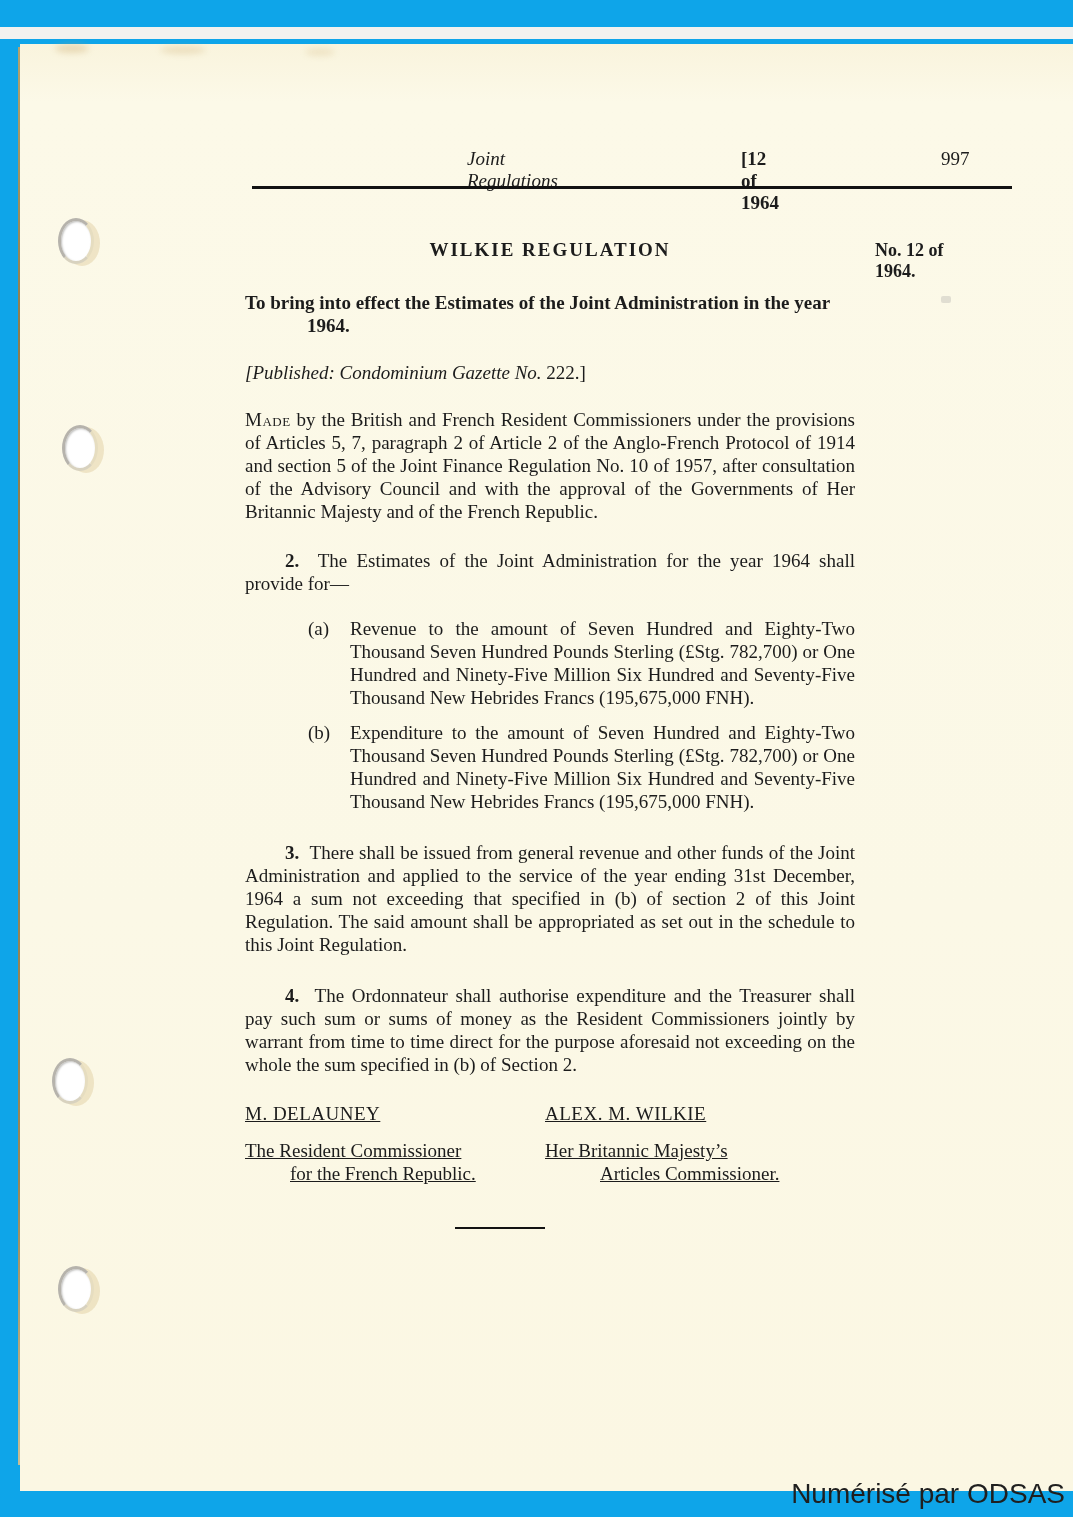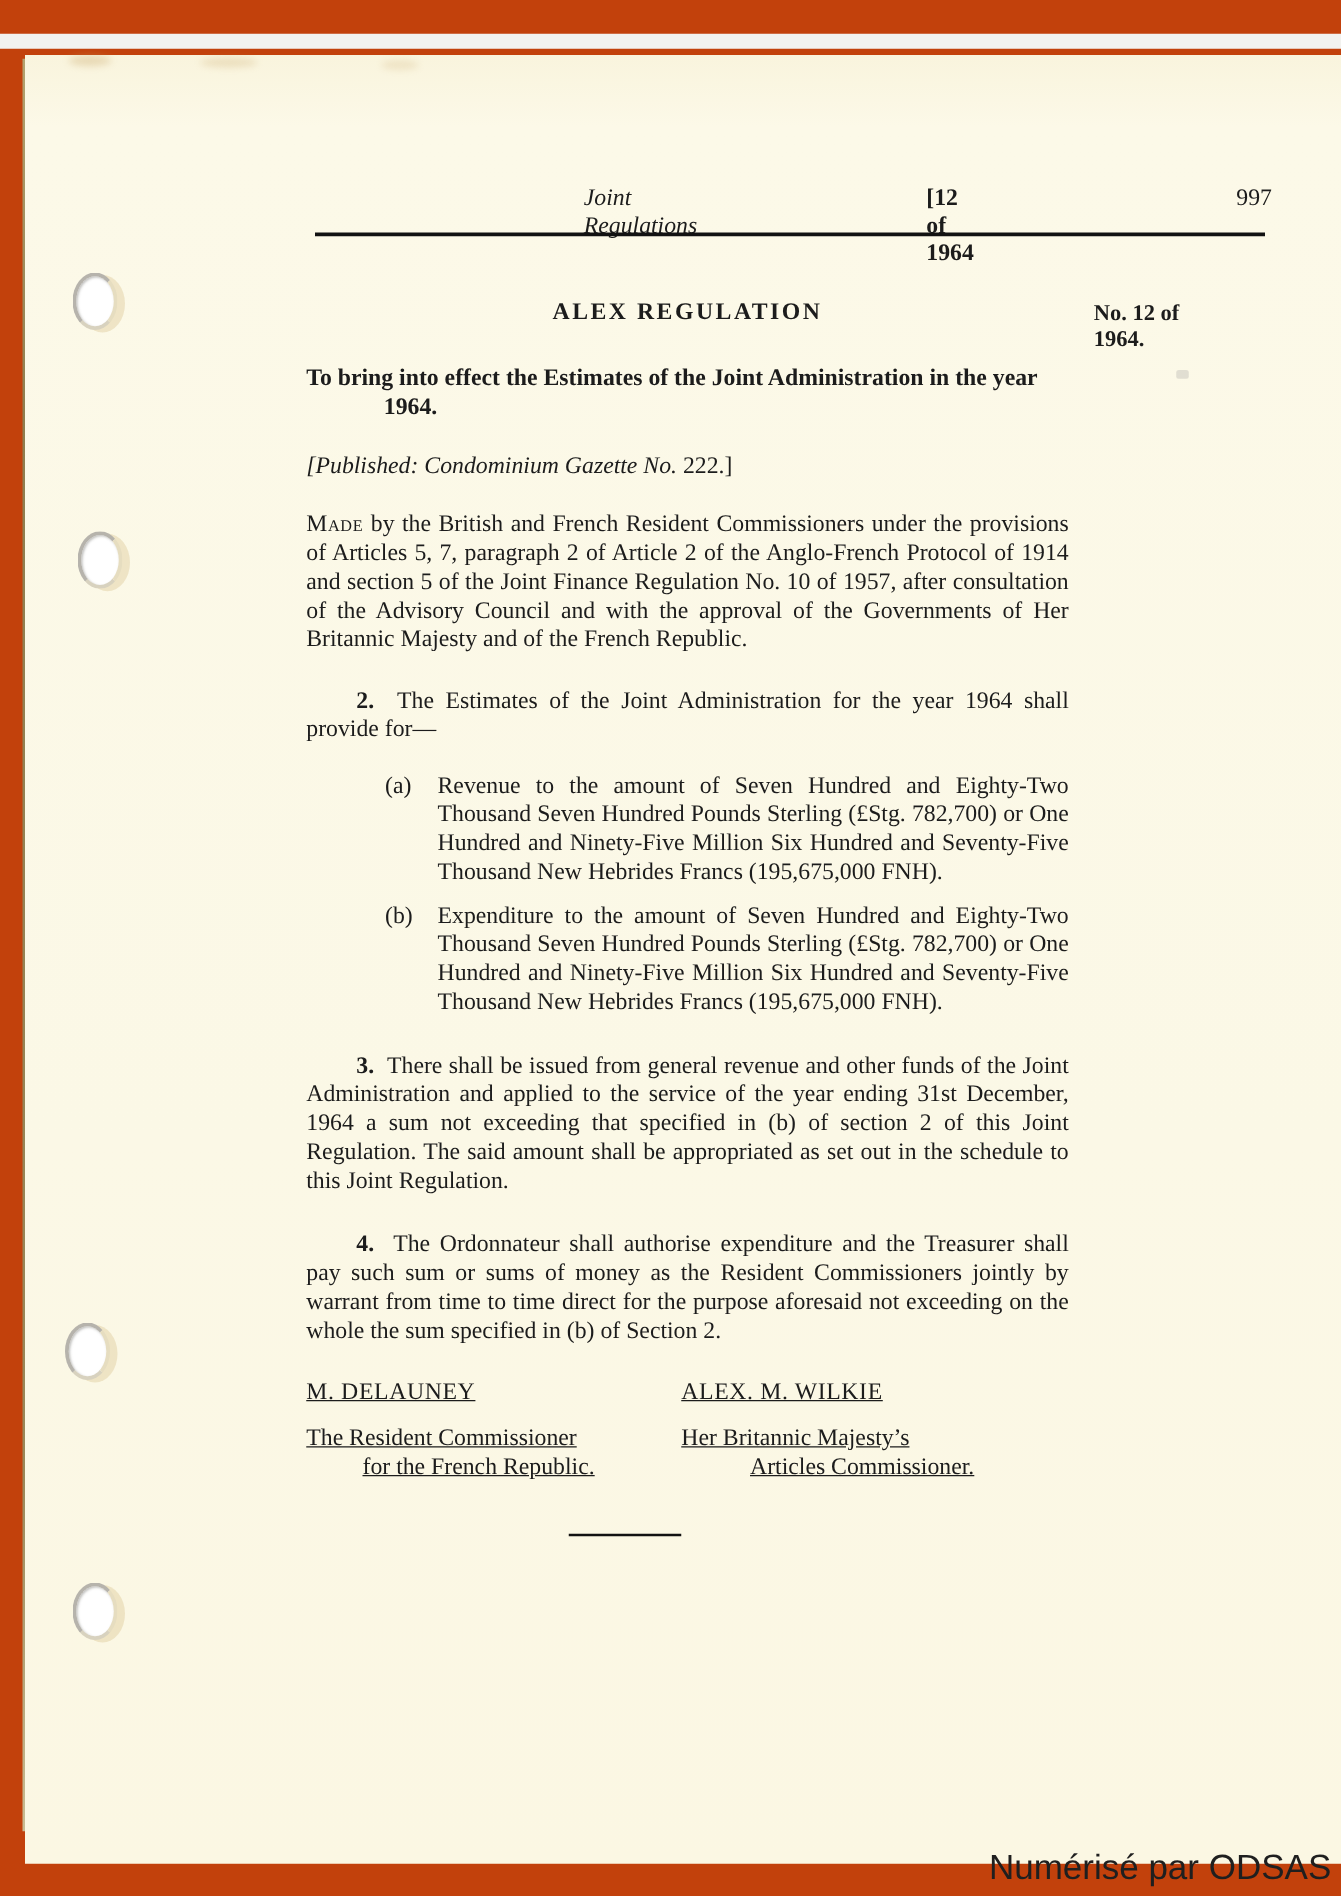--- a/index.html
+++ b/index.html
@@ -1,38 +1,38 @@
 <!DOCTYPE html>
 <html><head>
 <meta charset="utf-8">
 <style>
   html,body{margin:0;padding:0;background:#ffffff;}
   #stage{
-    position:relative;width:1073px;height:1517px;background:#c2410c;
+    position:relative;width:1073px;height:1517px;background:#0ea5e9;
     font-family:"Liberation Serif", serif;color:#1c1c1c;overflow:hidden;
   }
   
   .top-streak{position:absolute;left:0;top:27px;width:1073px;height:12px;background:#f2f2ef;}
   
   .paper{
     position:absolute;left:20px;top:44px;width:1053px;height:1447px;
     background:linear-gradient(180deg,#f9f4dd 0%,#fcf9e8 4%,#fbf8e6 60%,#fbf7e3 100%);
   }
   .paper-edge{position:absolute;left:18px;top:47px;width:2px;height:1418px;
     background:linear-gradient(180deg,#b3a26f,#8f7d4e 20%,#9a8758 80%,#c9bc93);}
   .smudge{position:absolute;border-radius:50%;filter:blur(3px);opacity:.35;background:#c9a769;}
   
   .hole{position:absolute;width:30px;height:40px;border-radius:50%;background:#ffffff;
     border:3px solid #b6b3ac;border-right-color:#e6ddc0;border-bottom-color:#d8d2bf;
     box-shadow:6px 2px 0 0 rgba(205,175,110,.28), inset 1px 1px 2px rgba(120,120,115,.45);}
   
   .runhead{position:absolute;top:148px;height:26px;font-size:19px;}
   .rh-italic{position:absolute;left:467px;font-style:italic;}
   .rh-issue{position:absolute;left:741px;font-weight:700;}
-  .rh-page{position:absolute;left:989px;}
+  .rh-page{position:absolute;left:941px;}
   .head-rule{position:absolute;left:252px;top:186px;width:760px;height:3px;background:#121212;}
   
   .margin-note{position:absolute;left:875px;top:240px;width:100px;font-weight:700;font-size:18px;line-height:21px;}
   .margin-dot{position:absolute;left:941px;top:296px;width:10px;height:7px;background:#d9d7cc;opacity:.8;border-radius:2px;}
   
   .column{position:absolute;left:245px;top:238px;width:610px;font-size:19px;line-height:23px;}
   .doc-heading{text-align:center;font-weight:700;letter-spacing:2px;margin:0 0 30px 0;font-size:19px;}
   .long-title{font-weight:700;padding-left:62px;text-indent:-62px;margin:0 0 24px 0;}
   .published{margin:0 0 24px 0;}
   .published .it{font-style:italic;}
@@ -83,21 +83,21 @@
   <div class="head-rule"></div>
 
   <div class="margin-note">
     <div>No. 12 of</div>
     <div>1964.</div>
   </div>
   <div class="margin-dot"></div>
 
   <div class="column">
 
-    <div class="doc-heading">ALEX REGULATION</div>
+    <div class="doc-heading">WILKIE REGULATION</div>
 
     <div class="long-title">To bring into effect the Estimates of the Joint Administration in the year 1964.</div>
 
     <div class="published"><span class="it">[Published: Condominium Gazette No.</span><span> 222.]</span></div>
 
     <div class="para"><span class="lead-smallcaps">Made</span><span> by the British and French Resident Commissioners under the provisions of Articles 5, 7, paragraph 2 of Article 2 of the Anglo-French Protocol of 1914 and section 5 of the Joint Finance Regulation No. 10 of 1957, after consultation of the Advisory Council and with the approval of the Governments of Her Britannic Majesty and of the French Republic.</span></div>
 
 
     <div class="numbered tight"><span class="num">2.</span>&nbsp;&nbsp;<span>The Estimates of the Joint Administration for the year 1964 shall provide for—</span></div>
 

